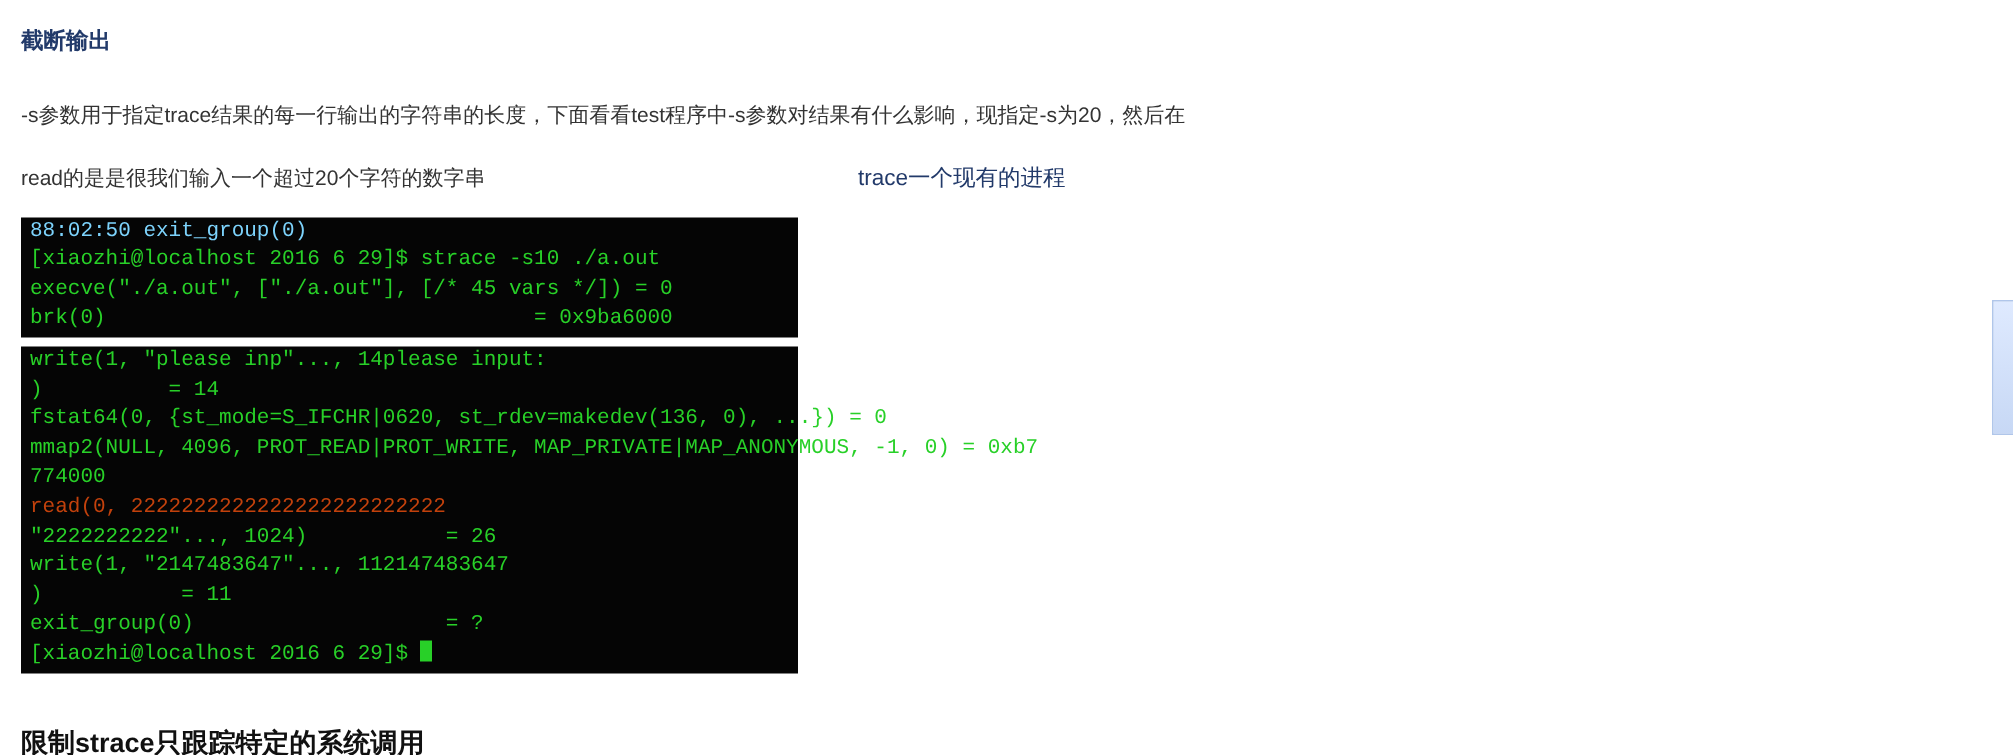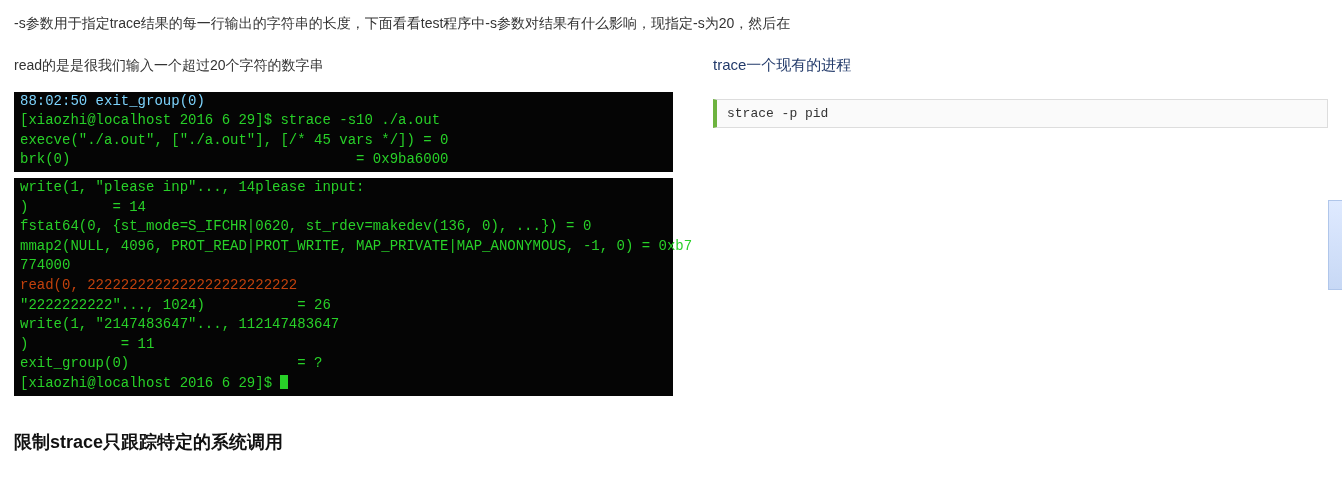--- a/index.html
+++ b/index.html
@@ -24,21 +24,21 @@
     color: #223a6a;
     margin: 2px 0 24px;
   }
   .p1 { margin: 0 0 18px; line-height: 1.7; }
   .p2 { margin: 0 0 14px; line-height: 1.7; }
   .cols {
     display: flex;
     gap: 40px;
     align-items: flex-start;
   }
-  .left { width: 659px; flex-shrink: 0; }
+  .left { width: 518px; flex-shrink: 0; }
   .right { flex: 1; padding-top: 0; }
   .term {
     background: #050505;
     color: #28d028;
     font-family: "Courier New", Consolas, monospace;
     font-size: 14px;
     line-height: 1.4;
     padding: 0 6px 2px;
     white-space: pre;
     margin-bottom: 6px;
@@ -77,20 +77,21 @@
     height: 90px;
     background: linear-gradient(#dfeaff,#c7d8f5);
     border: 1px solid #b0c6ea;
     border-right: none;
   }
 </style>
 </head>
 <body>
 
 <div class="wrap">
+  <div class="h2">截断输出</div>
 
   <div class="p1">-s参数用于指定trace结果的每一行输出的字符串的长度，下面看看test程序中-s参数对结果有什么影响，现指定-s为20，然后在</div>
 
   <div class="cols">
     <div class="left">
       <div class="p2">read的是是很我们输入一个超过20个字符的数字串</div>
 
       <div class="term" id="term1"><span class="dim">88:02:50 exit_group(0)</span>
 [xiaozhi@localhost 2016 6 29]$ strace -s10 ./a.out
 execve("./a.out", ["./a.out"], [/* 45 vars */]) = 0
@@ -104,21 +105,20 @@
 <span class="blue">read(0, 2222222222222222222222222</span>
 "2222222222"..., 1024)           = 26
 write(1, "2147483647"..., 112147483647
 )           = 11
 exit_group(0)                    = ?
 [xiaozhi@localhost 2016 6 29]$ <span class="cursor"></span></div>
     </div>
 
     <div class="right">
       <div class="h2b">trace一个现有的进程</div>
-      <div class="code-block">strace -p pid</div>
     </div>
   </div>
 
   <div class="section2">
     <div class="h3">限制strace只跟踪特定的系统调用</div>
 
   </div>
 </div>
 
 <div class="scroll-stub"></div>

